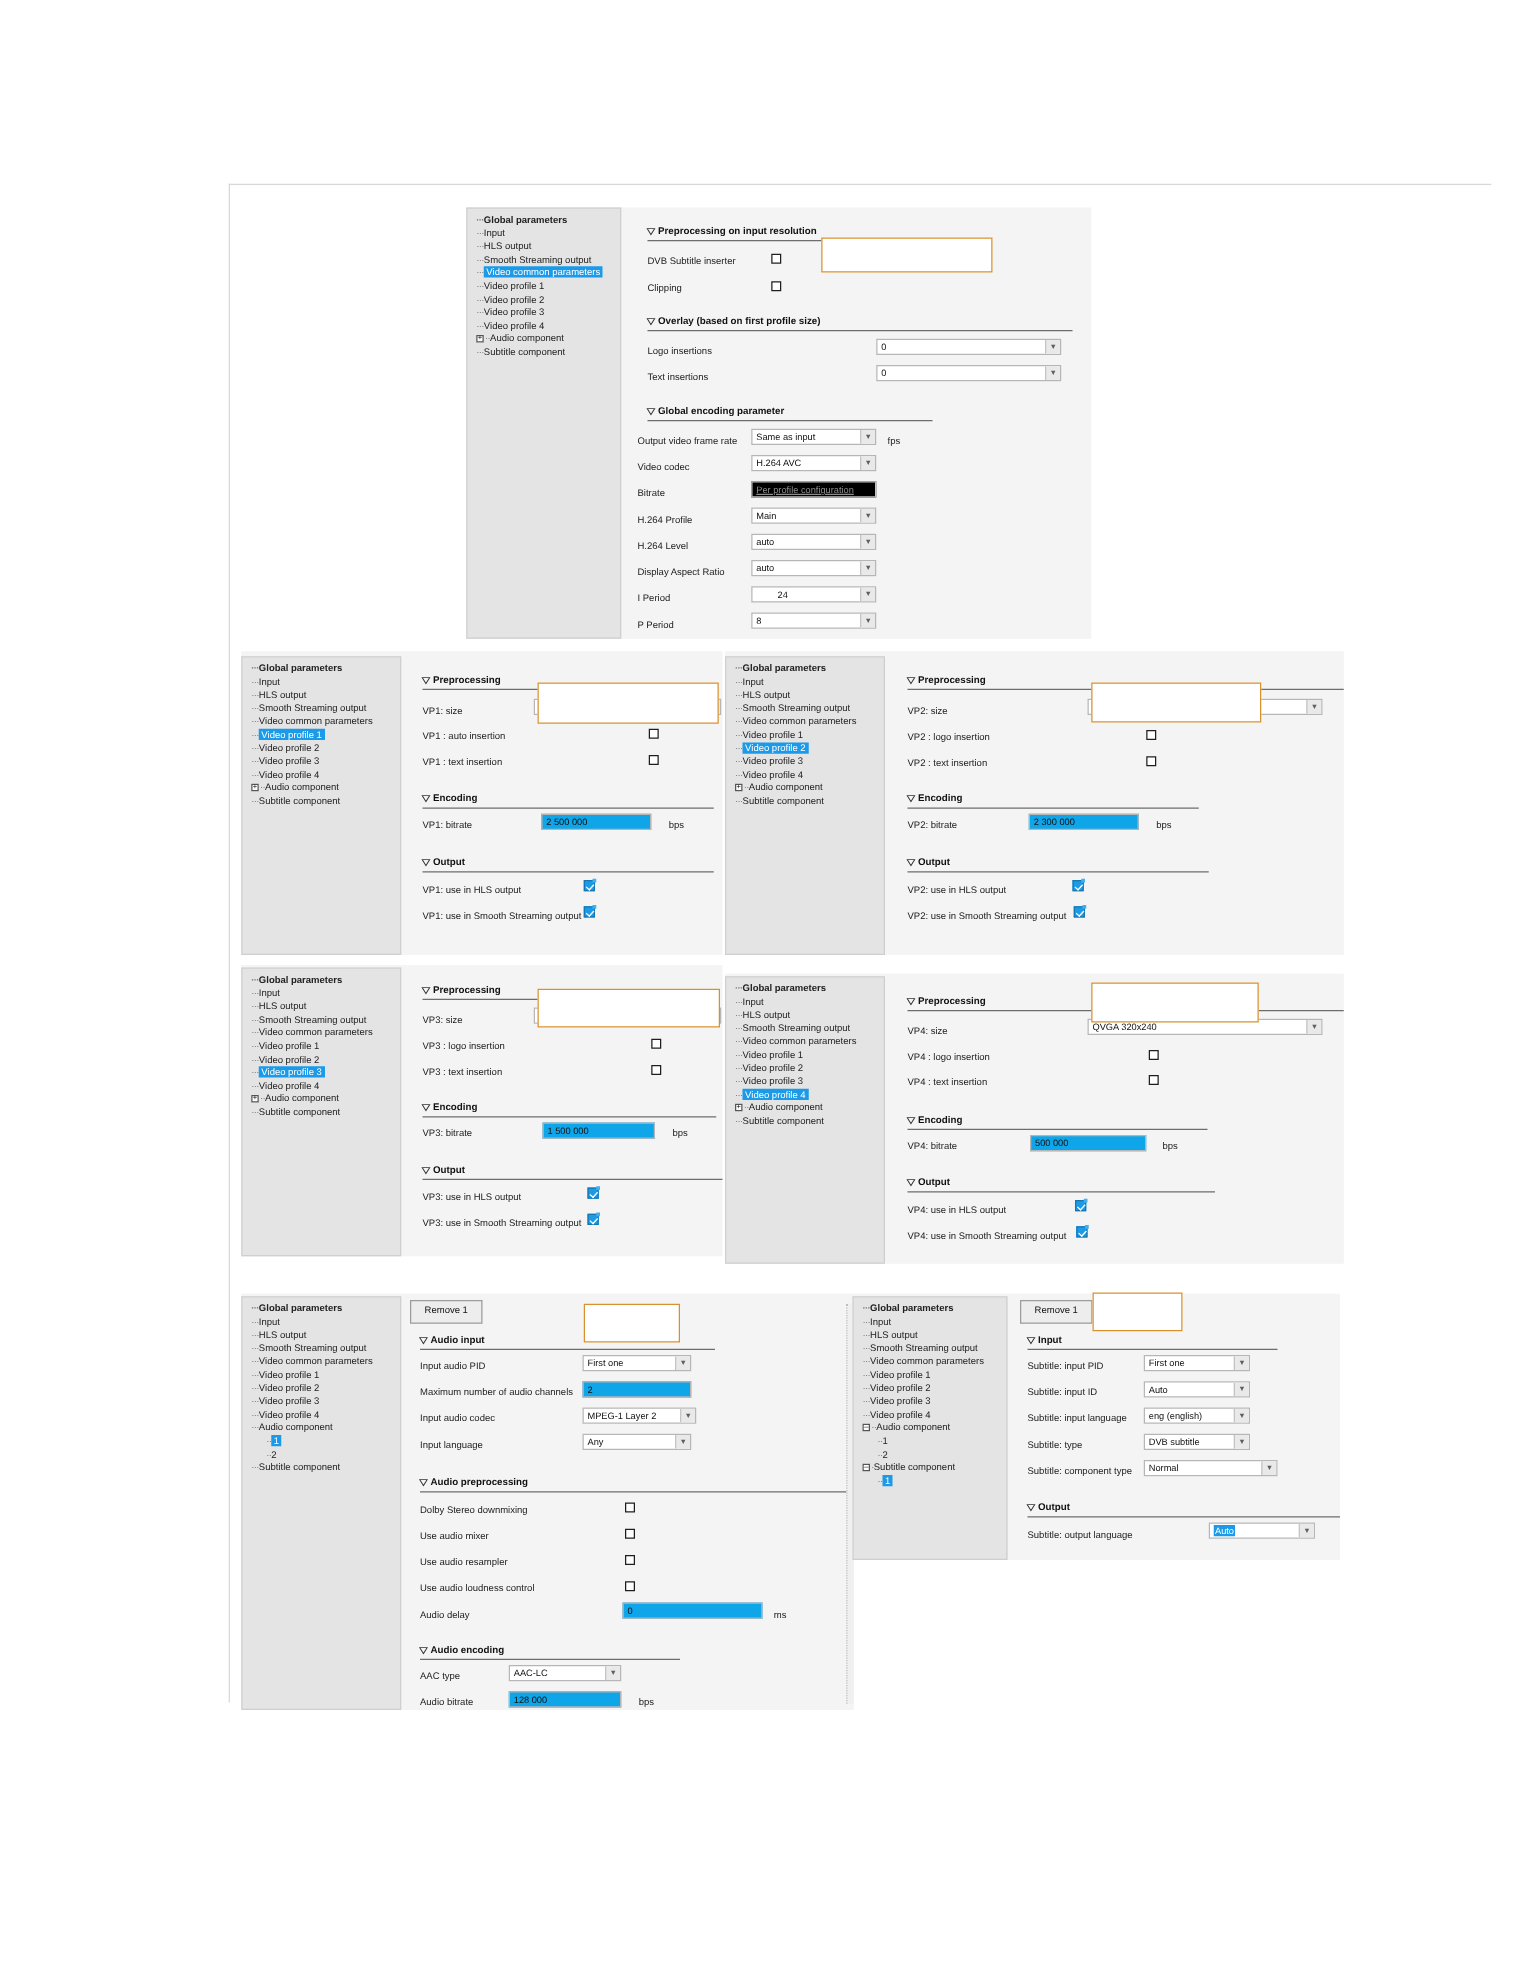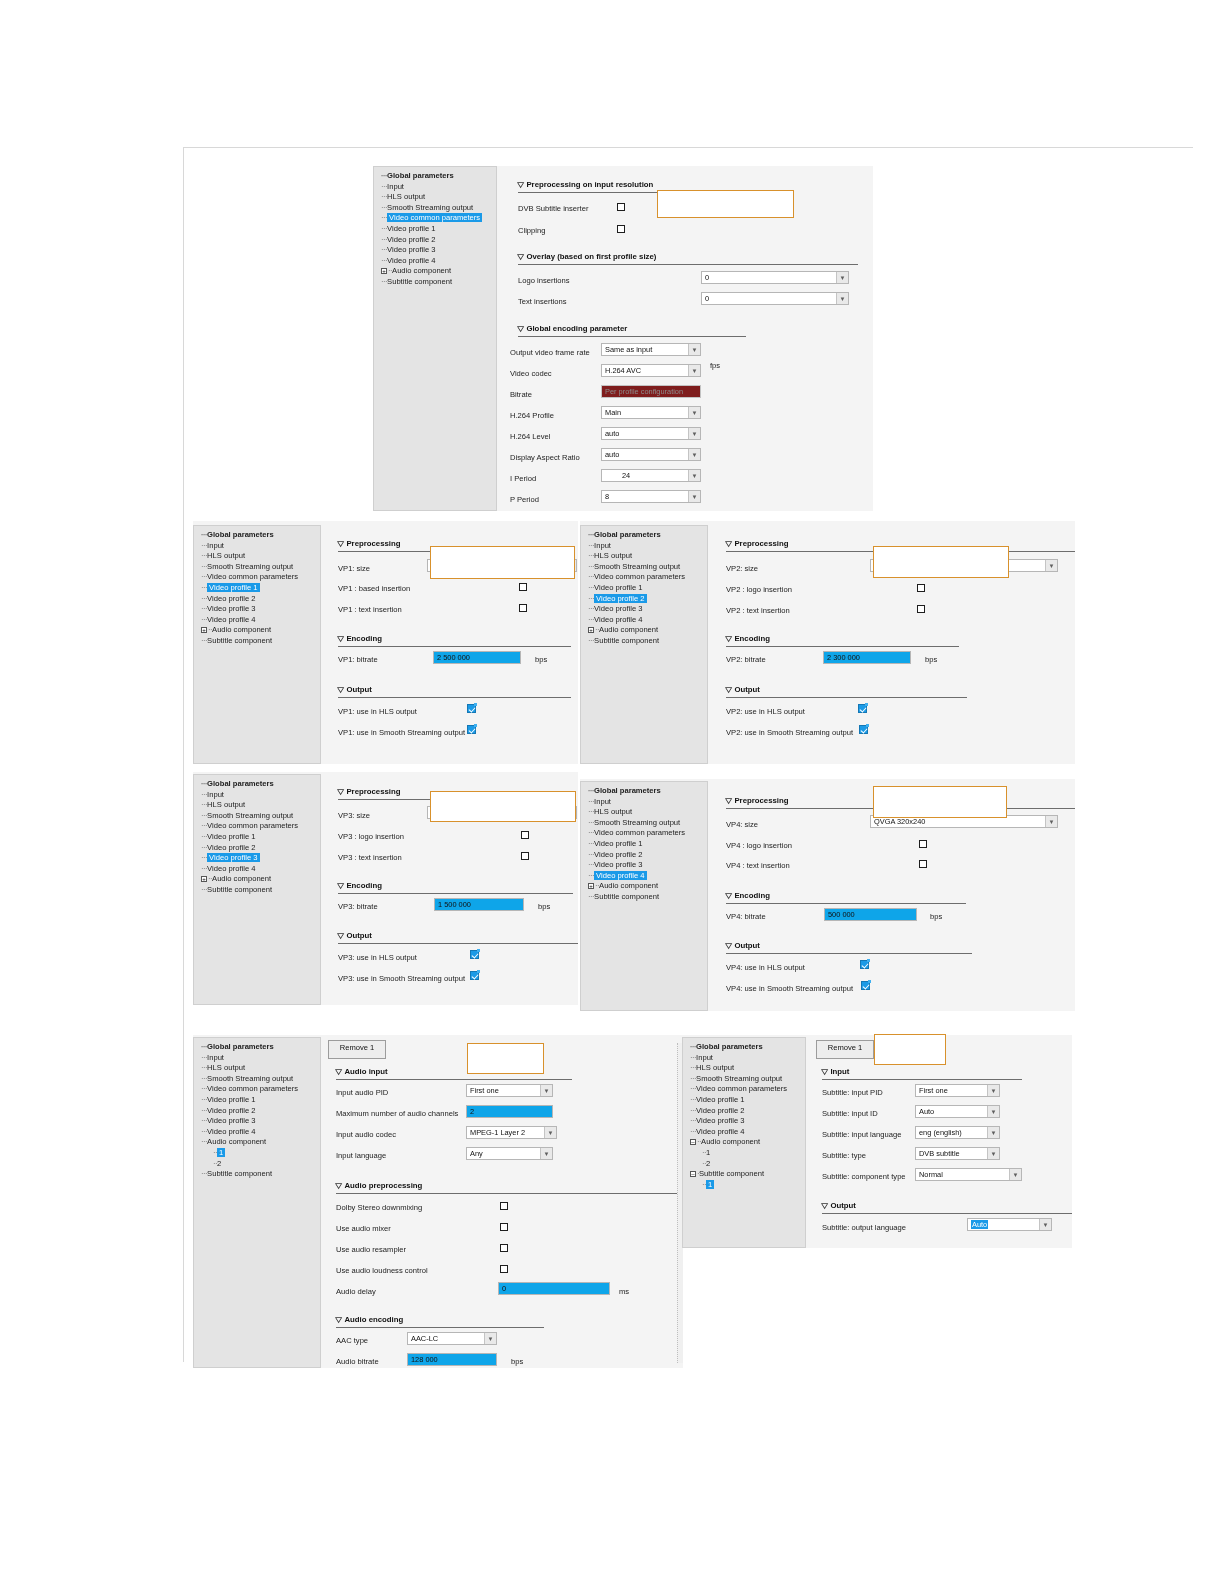--- a/index.html
+++ b/index.html
@@ -100,23 +100,24 @@
     background: #0ea5e9;
     border: 1px solid #b6b6b6;
     font-size: 7.4px;
     color: #111;
     padding: 0 3px;
     line-height: 11px;
     white-space: nowrap;
     overflow: hidden;
   }
   .txt.disabled {
-    background: #7f1d1d;
+    background: #000000;
     color: #8d8d8d;
     border-color: #c3c3c3;
+    text-decoration: underline;
   }
   .sel-box {
     position: absolute;
     height: 13px;
     background: #ffffff;
     border: 1px solid #b6b6b6;
     font-size: 7.4px;
     color: #111;
     padding: 0 3px;
     line-height: 11px;
@@ -236,21 +237,21 @@
     <div class="sel-box" style="left:328px; top:105px; width:148px;"><span>0</span><span class="arrow">▼</span></div>
 
     <div class="lbl" style="left:145px; top:131px;">Text insertions</div>
     <div class="sel-box" style="left:328px; top:126px; width:148px;"><span>0</span><span class="arrow">▼</span></div>
 
     <div class="section-hd" style="left:145px; top:158px;"><span class="tri">▽</span><span>Global encoding parameter</span></div>
     <div class="rule" style="left:145px; top:170px; width:228px;"></div>
 
     <div class="lbl" style="left:137px; top:182px;">Output video frame rate</div>
     <div class="sel-box" style="left:228px; top:177px; width:100px;"><span>Same as input</span><span class="arrow">▼</span></div>
-    <div class="unit" style="left:337px; top:182px;margin-top:13px;">fps</div>
+    <div class="unit" style="left:337px; top:182px;">fps</div>
 
     <div class="lbl" style="left:137px; top:203px;">Video codec</div>
     <div class="sel-box" style="left:228px; top:198px; width:100px;"><span>H.264 AVC</span><span class="arrow">▼</span></div>
 
     <div class="lbl" style="left:137px; top:224px;">Bitrate</div>
     <div class="txt disabled" style="left:228px; top:219px; width:100px;">Per profile configuration</div>
 
     <div class="lbl" style="left:137px; top:245px;">H.264 Profile</div>
     <div class="sel-box" style="left:228px; top:240px; width:100px;"><span>Main</span><span class="arrow">▼</span></div>
 
@@ -286,21 +287,21 @@
     </div>
 
     <div class="section-hd" style="left:145px; top:18px;"><span class="tri">▽</span><span>Preprocessing</span></div>
     <div class="rule" style="left:145px; top:30px; width:233px;"></div>
 
     <div class="lbl" style="left:145px; top:43px;">VP1: size</div>
     <div class="sel-box" style="left:234px; top:38px; width:150px;">
         <span class="arrow">▼</span>
       </div>
 
-    <div class="lbl" style="left:145px; top:63px;">VP1 : based insertion</div>
+    <div class="lbl" style="left:145px; top:63px;">VP1 : auto insertion</div>
     <div class="cb" style="left:326px; top:62px;"></div>
 
     <div class="lbl" style="left:145px; top:84px;">VP1 : text insertion</div>
     <div class="cb" style="left:326px; top:83px;"></div>
 
     <div class="section-hd" style="left:145px; top:113px;"><span class="tri">▽</span><span>Encoding</span></div>
     <div class="rule" style="left:145px; top:125px; width:233px;"></div>
 
     <div class="lbl" style="left:145px; top:134px;">VP1: bitrate</div>
     <div class="txt" style="left:240px; top:130px; width:88px;">2 500 000</div>

